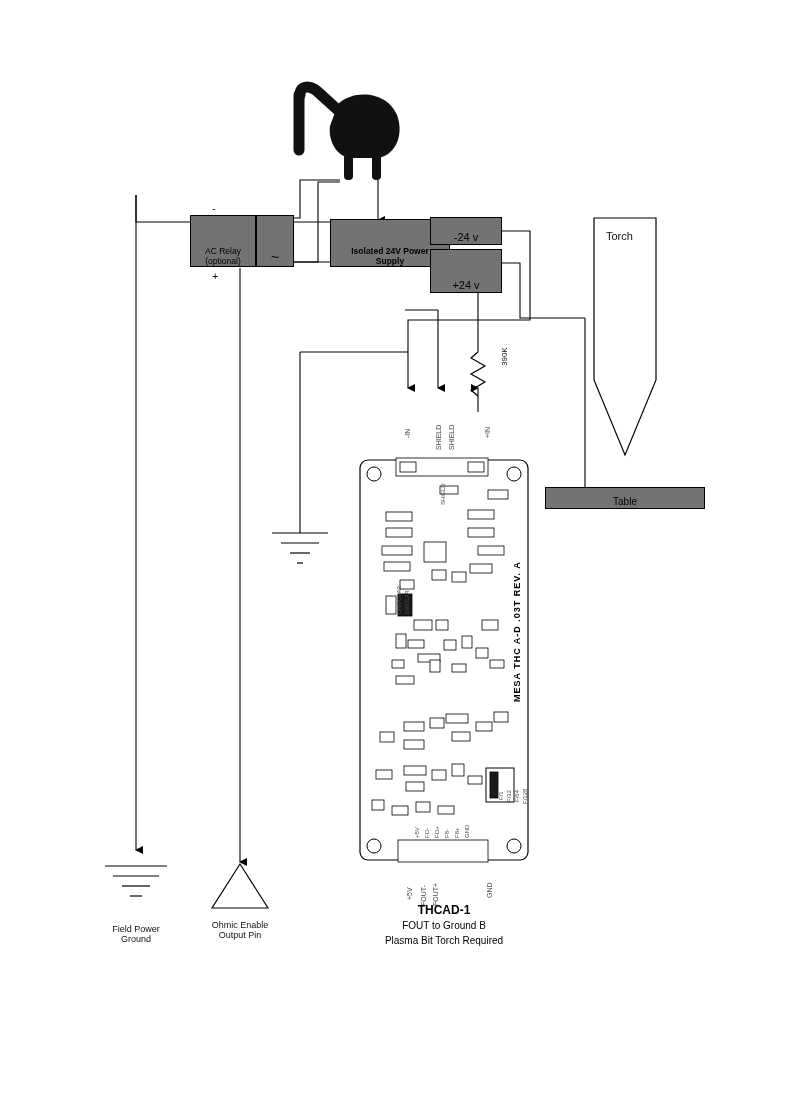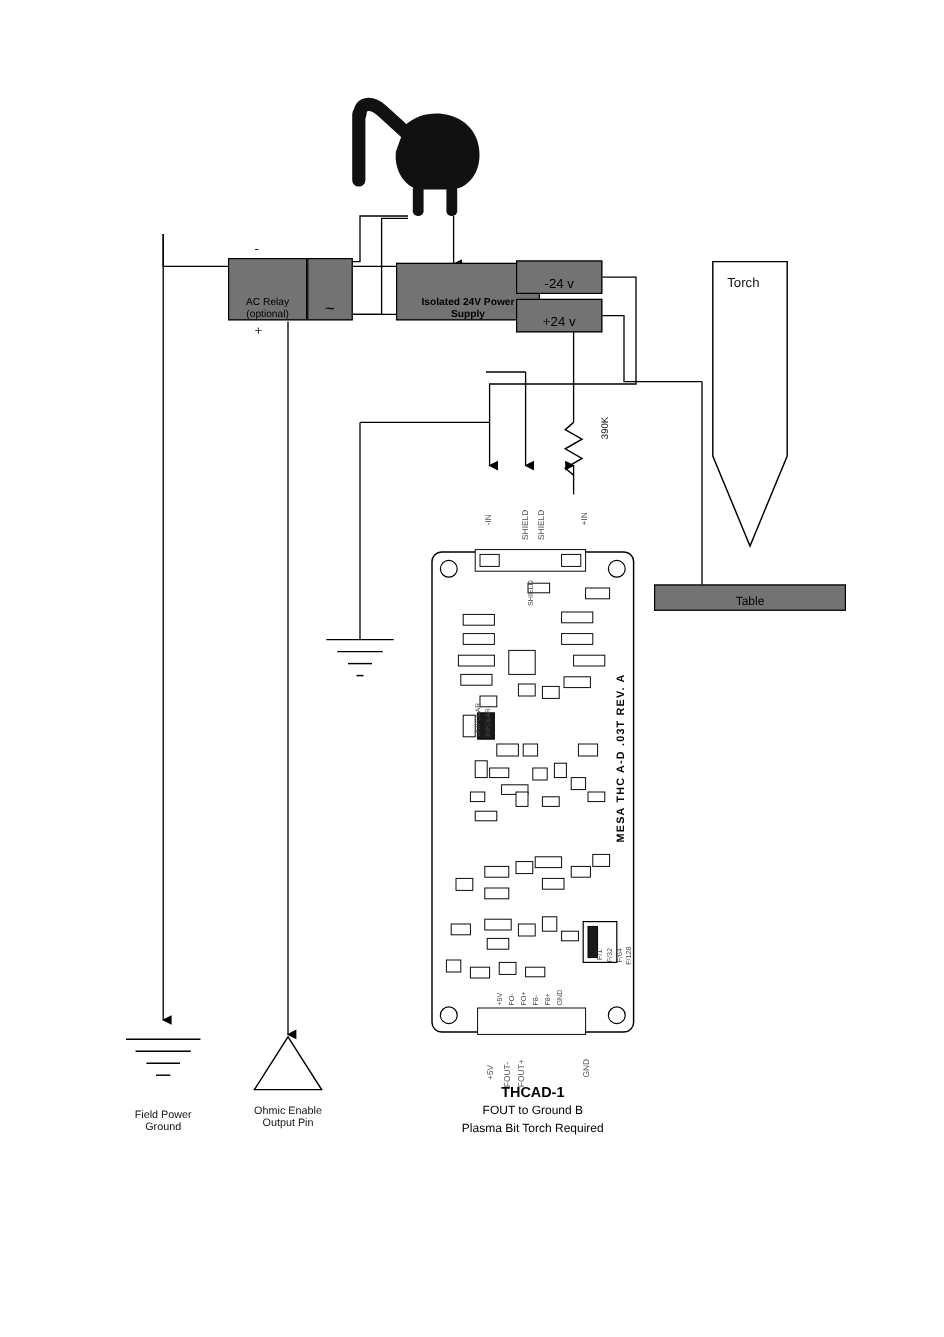--- a/index.html
+++ b/index.html
@@ -231,21 +231,21 @@
 
   <div class="box" style="left:330px; top:219px; width:120px; height:48px;font-weight:bold;">
     <span>Isolated 24V Power
 Supply</span>
   </div>
 
   <div class="box" style="left:430px; top:217px; width:72px; height:28px; font-size:11px;">
     <span>-24 v</span>
   </div>
 
-  <div class="box" style="left:430px; top:249px; width:72px; height:28px; font-size:11px;">
+  <div class="box" style="left:430px; top:249px; width:72px; height:44px; font-size:11px;">
     <span>+24 v</span>
   </div>
 
   <div class="lbl" style="left:606px; top:230px; font-size:11px;">Torch</div>
 
   <div class="box" style="left:545px; top:487px; width:160px; height:22px; font-size:10px;">
     <span>Table</span>
   </div>
 
   <div class="vert" style="left:500px; top:366px; transform: rotate(-90deg); font-size:8px; color:#111;">390K</div>

